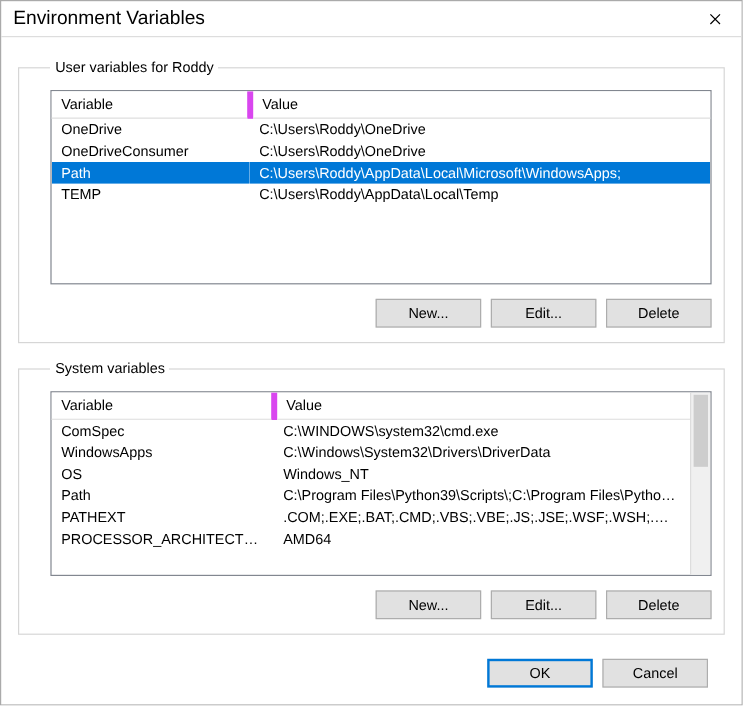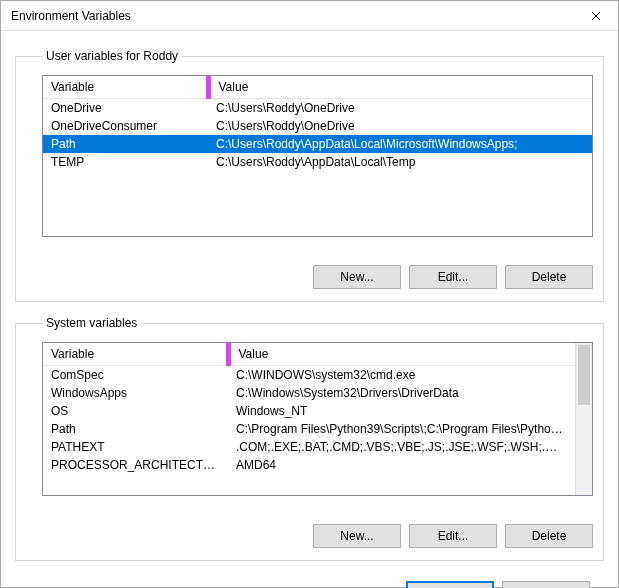--- a/index.html
+++ b/index.html
@@ -1,37 +1,37 @@
 <!DOCTYPE html>
 <html><head>
 <meta charset="utf-8">
 <style>
   * { box-sizing: border-box; }
   html, body { margin:0; padding:0; font-family: "Segoe UI", Tahoma, sans-serif; font-size:12px; color:#000; background:#fff; }
   .window { width:619px; height:588px; border:1px solid #aaa; display:flex; flex-direction:column; background:#fff; }
   .titlebar { height:30px; display:flex; align-items:center; justify-content:space-between; padding:0 0 0 10px; border-bottom:1px solid #ddd; }
-  .titlebar-title { font-size:12px; }
+  .titlebar-title { font-size:16px; }
   .titlebar-close { width:45px; height:30px; display:flex; align-items:center; justify-content:center; cursor:default; }
   .titlebar-close svg { width:10px; height:10px; }
   .content { flex:1; padding:18px 14px 10px 14px; display:flex; flex-direction:column; }
   fieldset { border:1px solid #d6d6d6; margin:0 0 14px 0; padding:8px 10px 12px 26px; position:relative; }
   legend { font-size:12px; padding:0 4px; color:#000; }
   .table-wrap { border:1px solid #828790; background:#fff; margin-top:4px; height:162px; overflow:hidden; position:relative; }
   .sys-wrap-inner { height:130px; overflow:hidden; display:flex; }
   .sys-table-scroll { flex:1; overflow:hidden; }
   .scrollbar { width:17px; background:#f0f0f0; border-left:1px solid #ddd; position:relative; }
   .scroll-thumb { position:absolute; left:2px; right:2px; top:2px; height:60px; background:#cdcdcd; }
   table { border-collapse:collapse; width:100%; table-layout:fixed; }
   thead th { text-align:left; font-weight:400; font-size:12px; padding:4px 8px; border-bottom:1px solid #e5e5e5; border-right:5px solid #d946ef; background:#fff; color:#000; height:22px; }
   thead th:last-child { border-right:none; }
   tbody td { padding:2px 8px; font-size:12px; height:18px; white-space:nowrap; overflow:hidden; text-overflow:ellipsis; }
   tbody tr.selected td { background:#0078d7; color:#fff; }
   .col-var { width:165px; }
   .col-var-sys { width:185px; }
-  .btn-row { display:flex; justify-content:flex-end; gap:8px; margin-top:28px; }
+  .btn-row { display:flex; justify-content:flex-end; gap:8px; margin-top:12px; }
   .btn { width:88px; height:24px; background:#e1e1e1; border:1px solid #adadad; font-family:inherit; font-size:12px; cursor:default; }
   .footer { display:flex; justify-content:flex-end; gap:8px; padding:6px 14px 14px 0; }
   .btn-default { border:2px solid #0078d7; background:#e1e1e1; }
 </style>
 </head>
 <body>
 
 <div class="window">
   <div class="titlebar">
     <span class="titlebar-title">Environment Variables</span>

